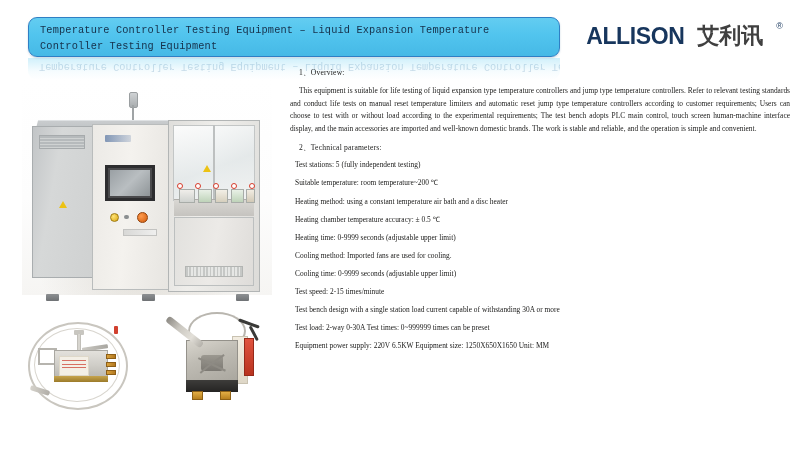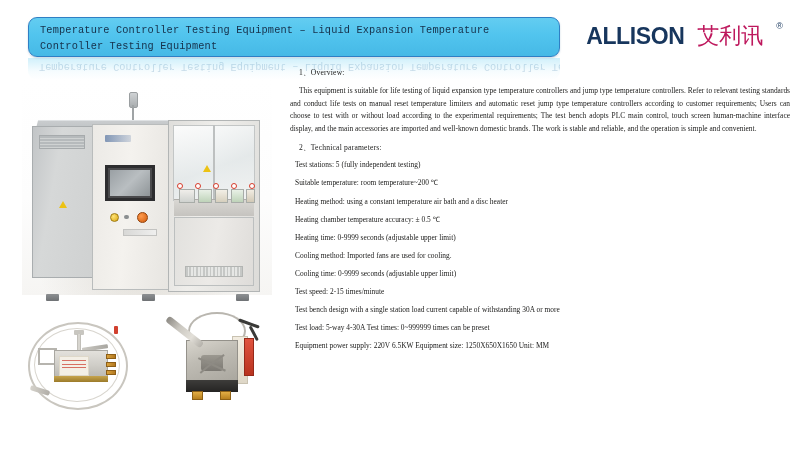--- a/index.html
+++ b/index.html
@@ -74,23 +74,23 @@
   .logo-en {
     font-family: "Liberation Sans", "DejaVu Sans", sans-serif;
     font-weight: bold;
     font-size: 23px;
     letter-spacing: -0.4px;
     color: #17365d;
     line-height: 24px;
   }
   .logo-cn {
     font-family: "DejaVu Sans", sans-serif;
-    font-weight: normal;
+    font-weight: bold;
     font-size: 22px;
-    color: #be185d;
+    color: #404040;
     line-height: 24px;
     letter-spacing: 0px;
   }
   .logo-reg {
     font-family: "Liberation Sans", sans-serif;
     font-size: 9px;
     color: #17365d;
     line-height: 9px;
     margin-top: -2px;
   }
@@ -640,15 +640,15 @@
 
   <p class="spec">Test stations: 5 (fully independent testing)</p>
   <p class="spec">Suitable temperature: room temperature~200 ℃</p>
   <p class="spec">Heating method: using a constant temperature air bath and a disc heater</p>
   <p class="spec">Heating chamber temperature accuracy: ± 0.5 ℃</p>
   <p class="spec">Heating time: 0-9999 seconds (adjustable upper limit)</p>
   <p class="spec">Cooling method: Imported fans are used for cooling.</p>
   <p class="spec">Cooling time: 0-9999 seconds (adjustable upper limit)</p>
   <p class="spec">Test speed: 2-15 times/minute</p>
   <p class="spec">Test bench design with a single station load current capable of withstanding 30A or more</p>
-  <p class="spec">Test load: 5-way 4-30A    Test times: 0~999999 times can be preset</p>
+  <p class="spec">Test load: 2-way 0-30A    Test times: 0~999999 times can be preset</p>
   <p class="spec">Equipment power supply: 220V 6.5KW  Equipment size: 1250X650X1650 Unit: MM</p>
 </div>
 
 </body></html>

